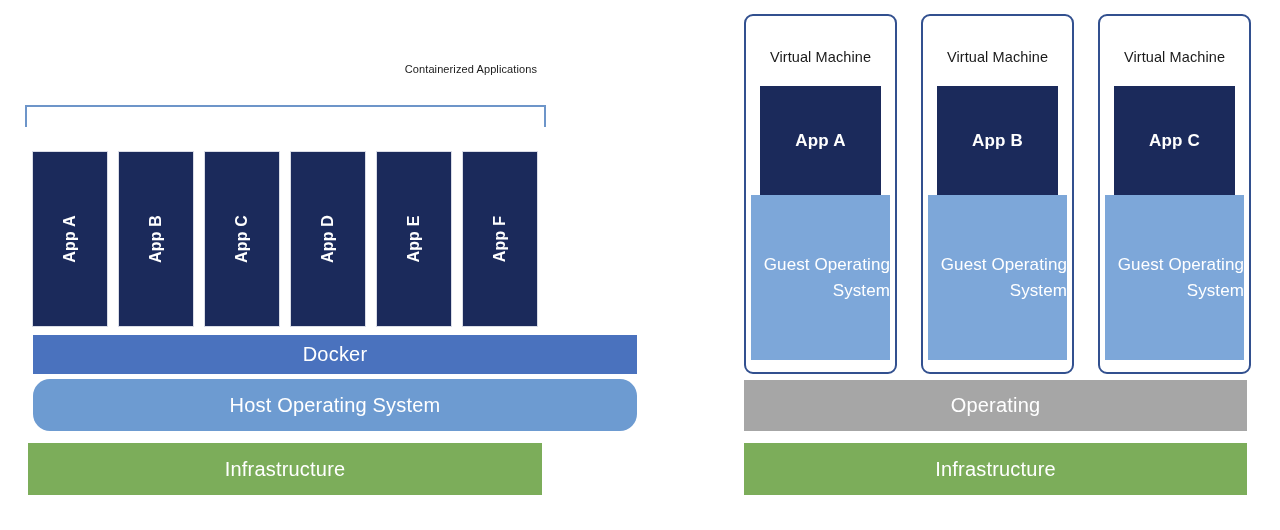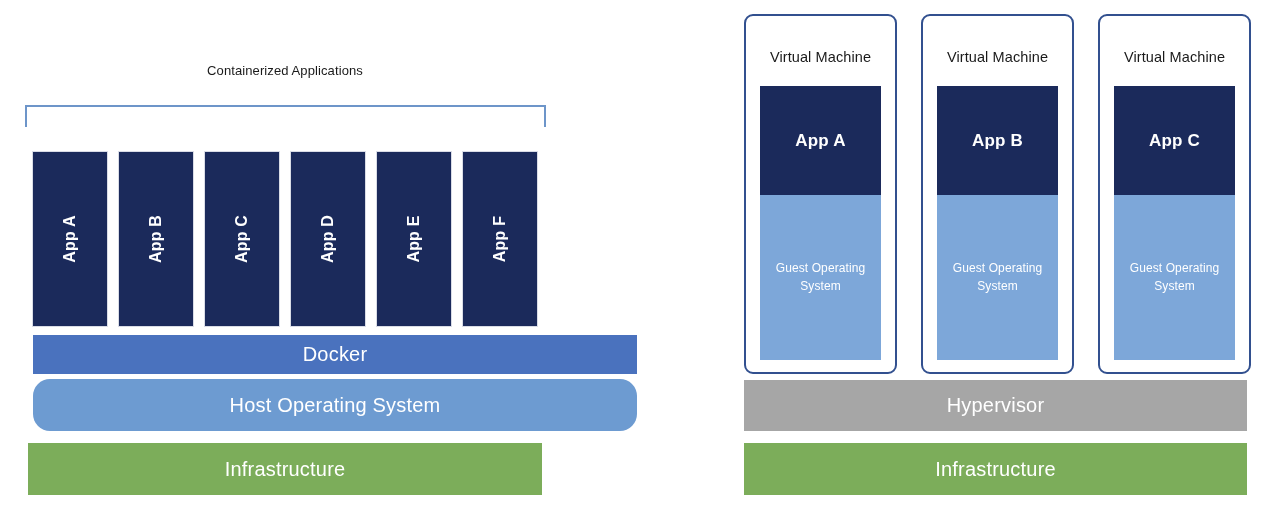--- a/index.html
+++ b/index.html
@@ -19,22 +19,22 @@
   .panel { position: absolute; top: 0; height: 530px; }
   #container-panel { left: 0; width: 640px; }
   #vm-panel { left: 640px; width: 640px; }
 
   
   .ca-title {
     position: absolute;
     left: 33px;
     top: 63px;
     width: 504px;
-    text-align: center;
-    font-size: 13px;
+    text-align: right;
+    font-size: 11px;
     color: #1a1a1a;
     letter-spacing: .1px;
     white-space: nowrap;
   }
 
   .ca-bracket {
     position: absolute;
     left: 25px;
     top: 105px;
     width: 521px;
@@ -140,30 +140,30 @@
     background: #1b2a5b;
     color: #ffffff;
     font-size: 17px;
     font-weight: bold;
     display: flex;
     align-items: center;
     justify-content: center;
     letter-spacing: .2px;
   }
   .vm-guest {
-    width: 121px;
+    width: 139px;
     height: 165px;
     background: #7da7d9;
     color: #ffffff;
-    font-size: 12px;
+    font-size: 17px;
     line-height: 1.48;
     display: flex;
     align-items: center;
     justify-content: center;
-    text-align: center;
+    text-align: right;
     letter-spacing: .1px;
   }
 
   .vm-bar {
     position: absolute;
     left: 104px;
     width: 503px;
     color: #ffffff;
     display: flex;
     align-items: center;
@@ -235,16 +235,16 @@
       <div class="vm-guest">Guest Operating System</div>
     </div>
 
     <div class="vm-card">
       <div class="vm-card-title">Virtual Machine</div>
       <div class="vm-app">App C</div>
       <div class="vm-guest">Guest Operating System</div>
     </div>
   </div>
 
-  <div class="vm-bar" id="bar-hypervisor">Hypervisor</div>
+  <div class="vm-bar" id="bar-hypervisor">Operating</div>
 
   <div class="vm-bar" id="bar-infra-right">Infrastructure</div>
 </div>
 
 </body></html>

